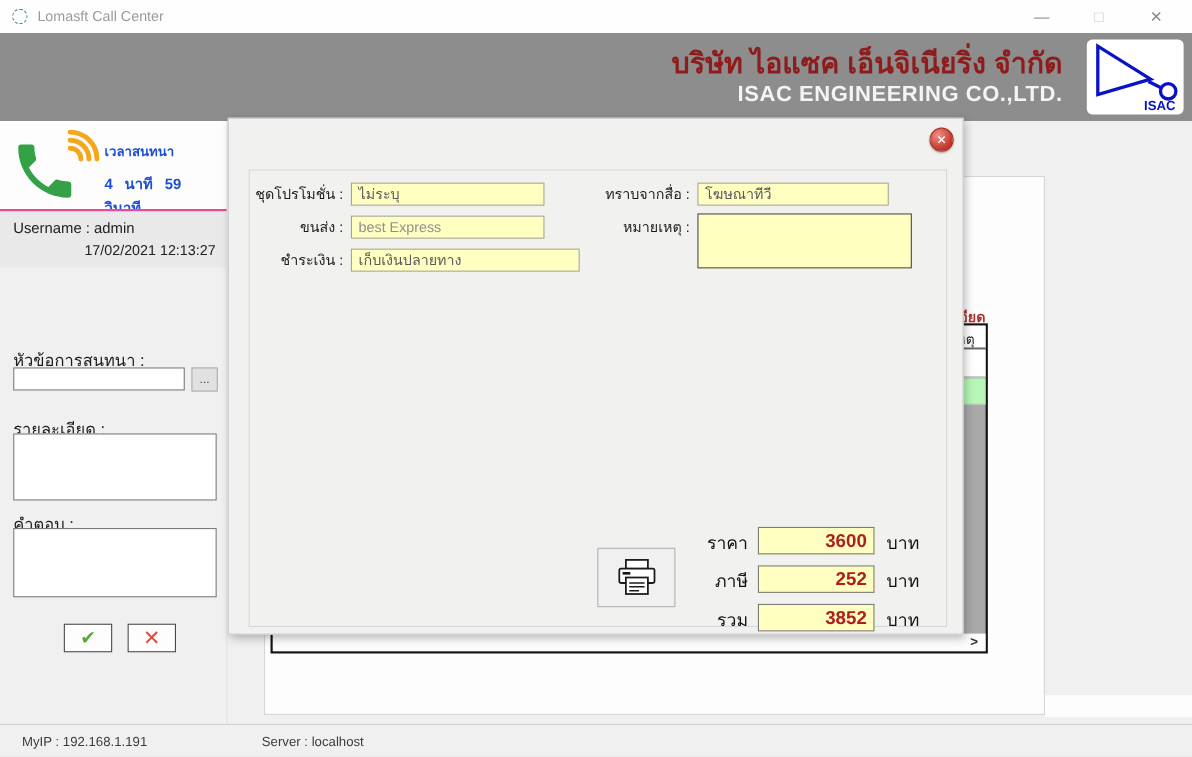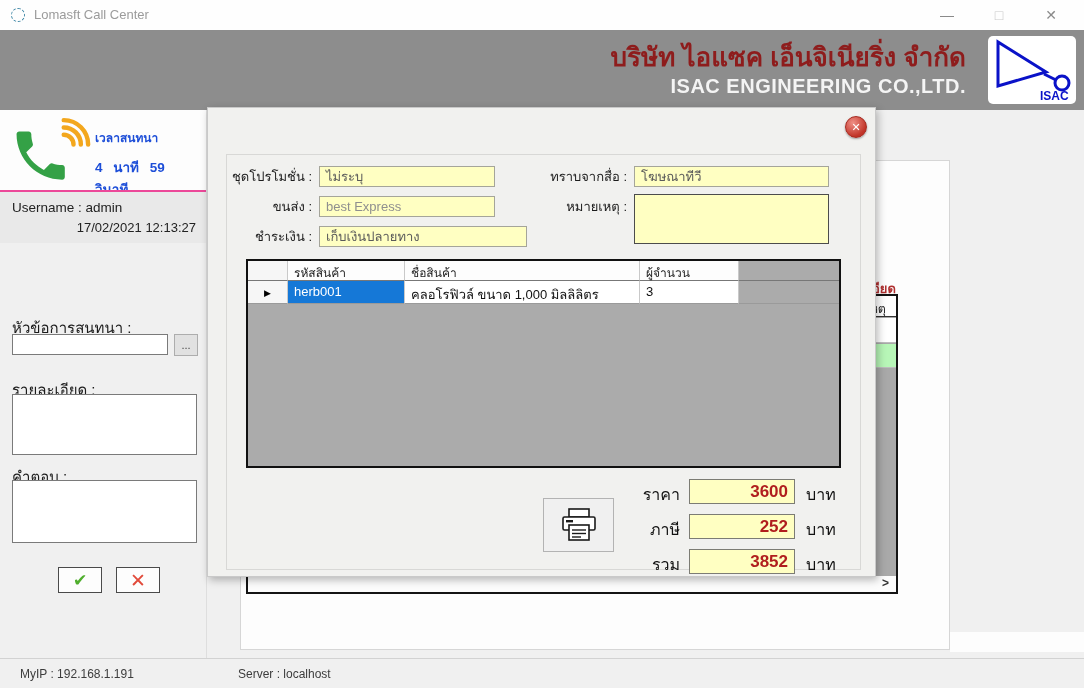--- a/index.html
+++ b/index.html
@@ -193,43 +193,25 @@
   <div class="abs fld-label" style="left:8px; top:58px; width:96px;">ชุดโปรโมชั่น :</div>
   <div class="abs yfield" style="left:111px; top:58px; width:176px;">ไม่ระบุ</div>
 
   <div class="abs fld-label" style="left:8px; top:88px; width:96px;">ขนส่ง :</div>
   <div class="abs yfield muted" style="left:111px; top:88px; width:176px;">best Express</div>
 
   <div class="abs fld-label" style="left:8px; top:118px; width:96px;">ชำระเงิน :</div>
   <div class="abs yfield" style="left:111px; top:118px; width:208px;">เก็บเงินปลายทาง</div>
 
   <div class="abs fld-label" style="left:318px; top:58px; width:101px;">ทราบจากสื่อ :</div>
-  <div class="abs yfield" style="left:426px; top:58px; width:195px;">โฆษณาทีวี</div>
+  <div class="abs yfield" style="left:426px; top:58px; width:174px;">โฆษณาทีวี</div>
 
   <div class="abs fld-label" style="left:318px; top:88px; width:101px;">หมายเหตุ :</div>
   <div class="abs ynote" style="left:426px; top:86px; width:195px; height:50px;"></div>
 
-  <div class="abs grid">
-    <div class="g-head">
-      <div class="cell rowhdr"></div>
-      <div class="cell c1">รหัสสินค้า</div>
-      <div class="cell c2">ชื่อสินค้า</div>
-      <div class="cell c3">ผู้จำนวน</div>
-      <div class="filler"></div>
-    </div>
-    <div class="g-row">
-      <div class="cell rowhdr">
-        <span class="marker">▶</span>
-      </div>
-      <div class="cell c1 sel-cell">herb001</div>
-      <div class="cell c2">คลอโรฟิวล์ ขนาด 1,000 มิลลิลิตร</div>
-      <div class="cell c3">3</div>
-      <div class="filler"></div>
-    </div>
-  </div>
 
   <div class="abs print-btn">
     <svg width="40" height="36" viewBox="0 0 40 36">
       <rect x="10" y="2" width="20" height="8" fill="#fff" stroke="#1a1a1a" stroke-width="1.6"></rect>
       <rect x="4" y="10" width="32" height="13" rx="1.5" fill="#fff" stroke="#1a1a1a" stroke-width="1.6"></rect>
       <rect x="7" y="13" width="7" height="2.4" fill="#1a1a1a"></rect>
       <rect x="10" y="18" width="20" height="15" fill="#fff" stroke="#1a1a1a" stroke-width="1.6"></rect>
       <line x1="13" y1="23" x2="27" y2="23" stroke="#1a1a1a" stroke-width="1.4"></line>
       <line x1="13" y1="26.5" x2="27" y2="26.5" stroke="#1a1a1a" stroke-width="1.4"></line>
       <line x1="13" y1="30" x2="22" y2="30" stroke="#1a1a1a" stroke-width="1.4"></line>

